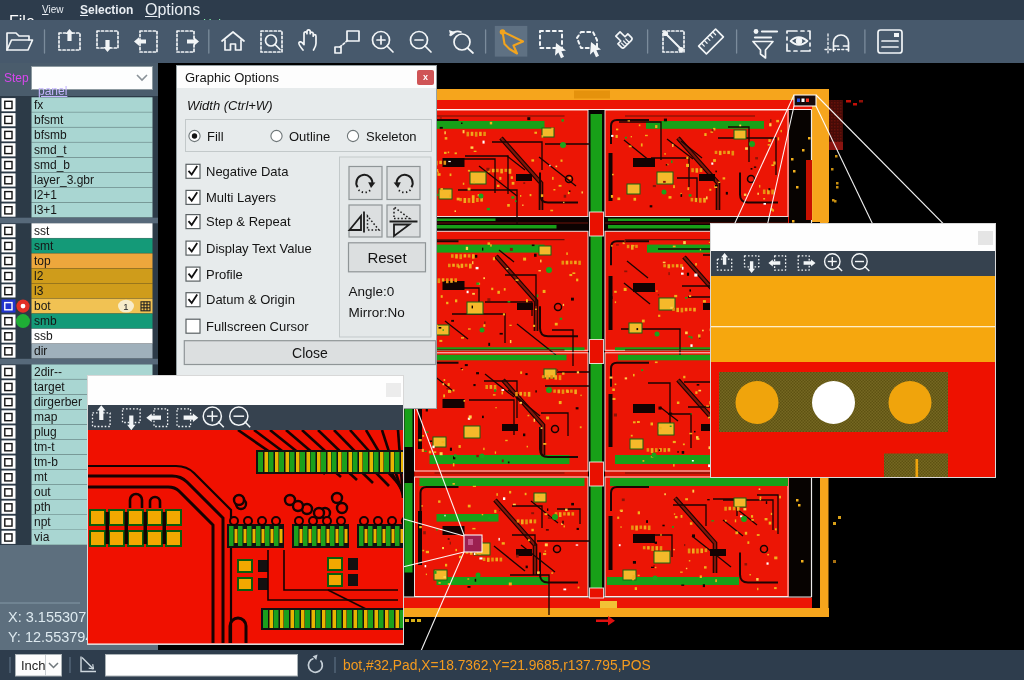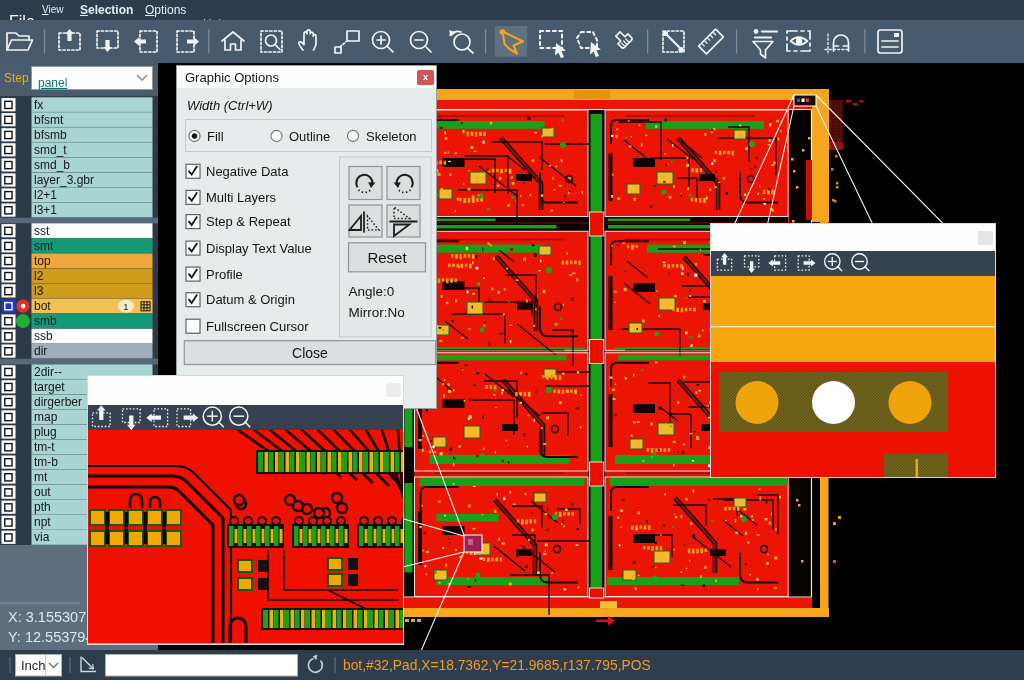--- a/index.html
+++ b/index.html
@@ -5,21 +5,21 @@
 #app{position:relative;width:1024px;height:680px;overflow:hidden;
  font-family:"Liberation Sans",sans-serif;background:#000;}
 .abs{position:absolute;}
 </style></head><body>
 <div id="app">
 
 <div class="abs" style="left:0;top:0;width:1024px;height:20px;background:#2d3c4c;"></div>
 <div class="abs" style="left:9px;top:14px;height:16px;line-height:16px;font-size:16px;color:#ffffff;"><span style="text-decoration:underline">F</span>ile</div>
 <div class="abs" style="left:42px;top:2px;height:16px;line-height:16px;font-size:10px;color:#e9eef3;"><span style="text-decoration:underline">V</span>iew</div>
 <div class="abs" style="left:80px;top:2px;height:16px;line-height:16px;font-size:12px;color:#e9eef3;font-weight:bold;"><span style="text-decoration:underline">S</span>election</div>
-<div class="abs" style="left:145px;top:2px;height:16px;line-height:16px;font-size:12px;color:#e9eef3;"><span style="text-decoration:underline">O</span>ptions</div>
+<div class="abs" style="left:145px;top:2px;height:16px;line-height:16px;font-size:16px;color:#e9eef3;"><span style="text-decoration:underline">O</span>ptions</div>
 <div class="abs" style="left:203px;top:8px;height:16px;line-height:16px;font-size:12px;color:#86efac;margin-top:8px;"><span style="text-decoration:underline">H</span>elp</div>
 <div class="abs" style="left:0;top:20px;width:1024px;height:43px;background:#47596c;"></div>
 <svg class="abs" style="left:0;top:20px;" width="1024" height="43" viewBox="0 0 1024 43">
       <g stroke="#f2f5f7" stroke-width="1.7" fill="none" stroke-linejoin="round" stroke-linecap="round">
         <line x1="44.5" y1="10" x2="44.5" y2="33" stroke="#7b8c9c" stroke-width="1.3"></line>
         <line x1="208.8" y1="10" x2="208.8" y2="33" stroke="#7b8c9c" stroke-width="1.3"></line>
         <line x1="485.6" y1="10" x2="485.6" y2="33" stroke="#7b8c9c" stroke-width="1.3"></line>
         <line x1="647.6" y1="10" x2="647.6" y2="33" stroke="#7b8c9c" stroke-width="1.3"></line>
         <line x1="736.6" y1="10" x2="736.6" y2="33" stroke="#7b8c9c" stroke-width="1.3"></line>
         <line x1="864.9" y1="10" x2="864.9" y2="33" stroke="#7b8c9c" stroke-width="1.3"></line>
@@ -86,23 +86,23 @@
         <path d="M833.5 31 v-8.5 a7.5 7.5 0 0 1 15 0 v8.5 m-15 -5 h5 m5 0 h5"></path>
         <path d="M828 14 v19 m-3 -3.5 h24" stroke-dasharray="2 2.2" stroke-width="1.3"></path>
         <rect x="878" y="10" width="24" height="23" rx="2.5"></rect>
         <rect x="894" y="13" width="5" height="4" fill="#f2f5f7" stroke="none"></rect>
         <line x1="882" y1="21" x2="898" y2="21"></line>
         <line x1="882" y1="27" x2="898" y2="27"></line>
       </g>
     </svg>
 <div class="abs" style="left:0;top:63px;width:158px;height:587px;background:#2c3a47;"></div>
 <div class="abs" style="left:0;top:63px;width:158px;height:33px;background:#4a5c6c;"></div>
-<div class="abs" style="left:4px;top:71px;font-size:12px;color:#eab308;">Step</div>
+<div class="abs" style="left:4px;top:71px;font-size:12px;color:#d946ef;">Step</div>
 <div class="abs" style="left:31px;top:66px;width:122px;height:24px;background:#fdfefe;border:1px solid #8d9aa0;box-sizing:border-box;"></div>
-<div class="abs" style="left:38px;top:76px;font-size:12px;color:#0f766e;text-decoration:underline;">panel</div>
+<div class="abs" style="left:38px;top:84px;font-size:12px;color:#c4b5fd;text-decoration:underline;">panel</div>
 <svg class="abs" style="left:135px;top:73px" width="14" height="10">
       <path d="M2 2 l5 5 5-5" stroke="#8a9298" stroke-width="1.6" fill="none"></path>
     </svg>
 <svg class="abs" style="left:0;top:63px" width="158" height="587" viewBox="0 0 158 587">
       <rect x="1.5" y="35.1" width="14" height="13.2" fill="#ffffff"></rect>
       <rect x="4.8" y="38.3" width="7.2" height="7.2" fill="#ffffff" stroke="#111111" stroke-width="1.4"></rect>
       <rect x="31.5" y="34.3" width="121" height="15.1" fill="#a9d6d2"></rect>
       <line x1="31.5" y1="49.3" x2="152.5" y2="49.3" stroke="rgba(0,0,0,0.3)" stroke-width="1"></line>
       <text x="34" y="45.6" font-size="12" fill="#161616">fx</text>
       <rect x="1.5" y="50.1" width="14" height="13.2" fill="#ffffff"></rect>

